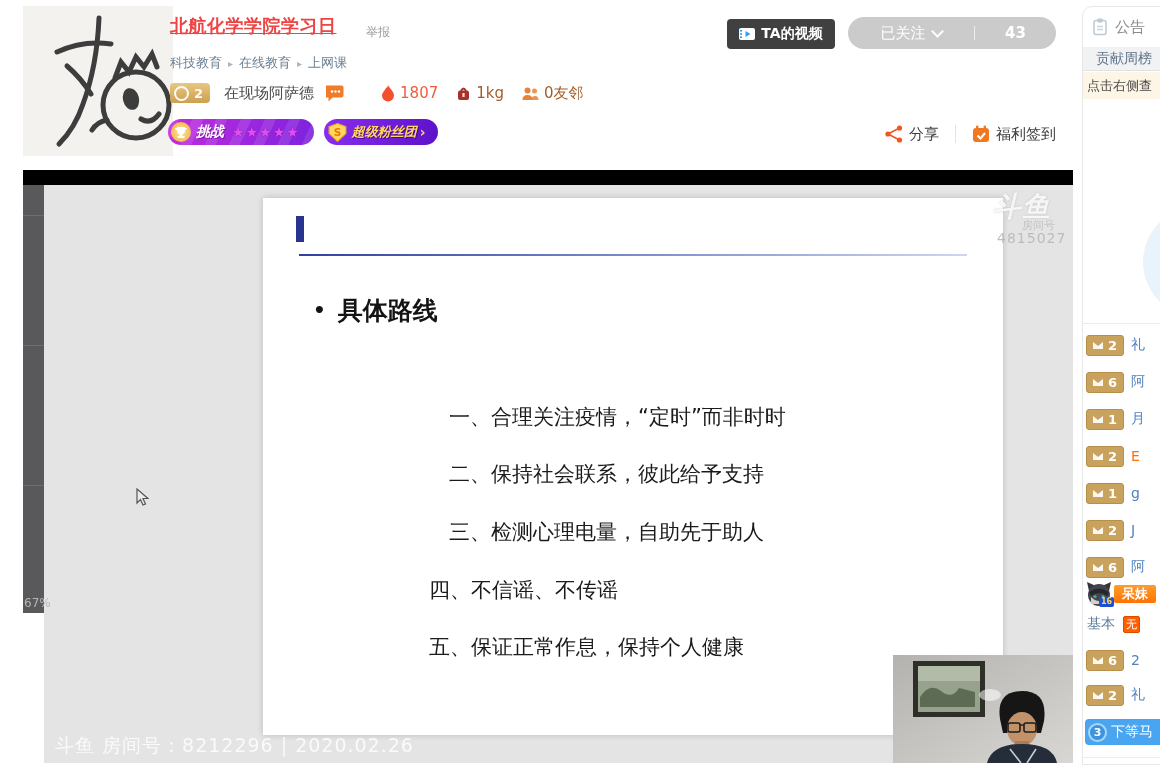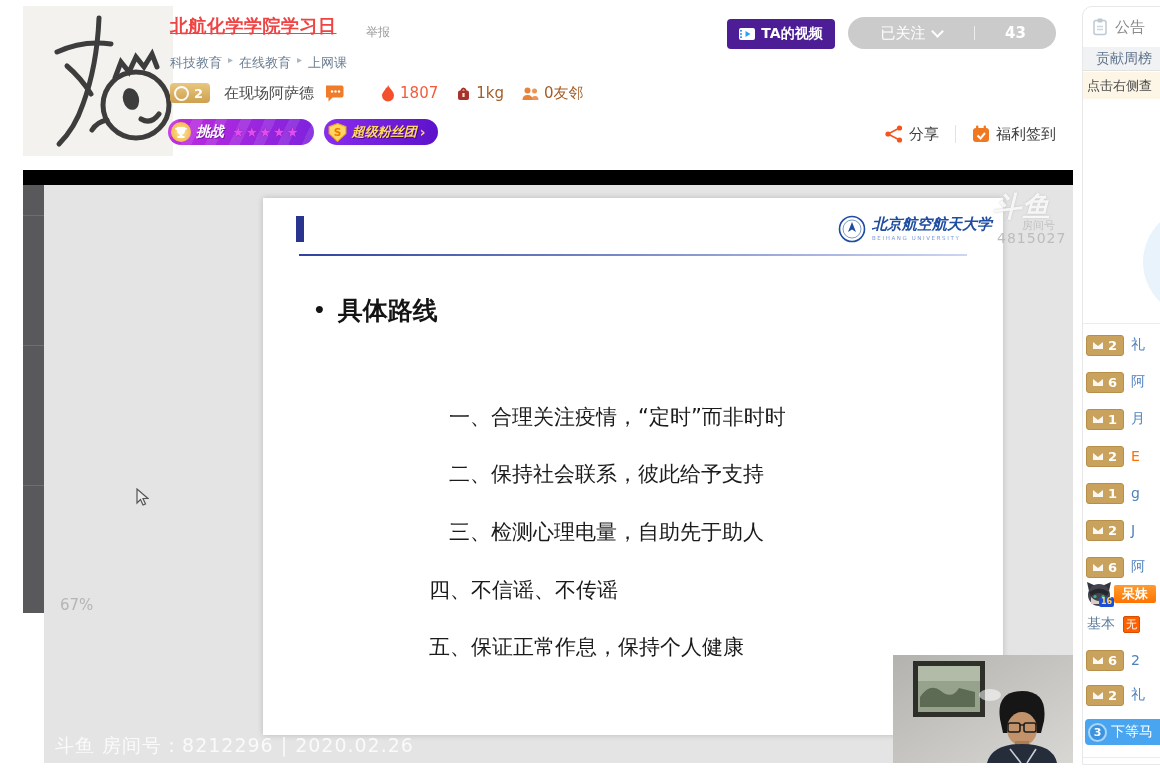--- a/index.html
+++ b/index.html
@@ -3,21 +3,21 @@
 <meta charset="utf-8">
 <style>
   html,body{margin:0;padding:0;background:#fff;}
   body{width:1160px;height:770px;overflow:hidden;position:relative;
        font-family:"DejaVu Sans","Liberation Sans",sans-serif;color:#333;}
   .abs{position:absolute;}
   
   .avatar{left:23px;top:6px;width:150px;height:150px;background:#f3f2ee;overflow:hidden;}
   .room-title{left:170px;top:14px;font-size:18px;font-weight:bold;color:#ef4444;letter-spacing:.5px;text-decoration:underline;}
   .report{left:366px;top:24px;font-size:12px;color:#9b9b9b;}
-  .breadcrumb{left:170px;top:54px;font-size:13px;color:#6b7f93;display:flex;}
+  .breadcrumb{left:170px;top:54px;font-size:13px;color:#6b7f93;display:flex;align-items:center;}
   .crumb{margin-right:6px;}
   .crumb-sep{color:#a9b6c2;font-size:10px;margin-right:6px;}
   .crumb-sep::after{content:"▸";}
   .stats{left:170px;top:82px;height:22px;display:flex;align-items:center;font-size:15px;}
   .lvl-badge{display:inline-flex;align-items:center;height:20px;padding:0 7px 0 4px;border-radius:4px;
     background:linear-gradient(#e8c77f,#cda050);color:#fff;font-weight:bold;font-size:13px;margin-right:14px;}
   .lvl-badge .ring{width:11px;height:11px;border:2px solid #fff;border-radius:50%;margin-right:5px;opacity:.95;}
   .streamer{color:#4a4a4a;margin-right:12px;}
   .stat-num{margin:0 18px 0 5px;}
   .hot{color:#f25c3c;}
@@ -29,38 +29,38 @@
      background-image:repeating-linear-gradient(115deg,rgba(255,255,255,.10) 0 10px,rgba(255,255,255,0) 10px 22px),linear-gradient(100deg,#c32ce0,#7d22dd);
      margin-right:10px;}
   .challenge .label{color:#fff;font-style:italic;font-weight:bold;font-size:14px;margin:0 8px 0 5px;text-shadow:1px 1px 0 rgba(90,0,130,.6);text-align:center;}
   .challenge .stars{color:#e14df2;font-size:14px;letter-spacing:1px;text-shadow:0 0 1px #5c0a8a;}
   .trophy-circle{width:20px;height:20px;border-radius:50%;background:radial-gradient(#ffe79a,#f0a93a);
      display:flex;align-items:center;justify-content:center;}
   .superfans{display:inline-flex;align-items:center;height:26px;border-radius:13px;padding:0 12px 0 4px;
      background:linear-gradient(100deg,#8a2df0,#5c11c9);}
   .superfans .label{color:#ffd75e;font-style:italic;font-weight:bold;font-size:13px;margin-left:5px;text-shadow:1px 1px 0 rgba(60,0,110,.7);}
   .superfans .arrow{color:#ffd75e;font-size:14px;margin-left:3px;font-weight:bold;}
-  .videos-btn{left:727px;top:19px;width:108px;height:30px;background:#4c1d95;border-radius:4px;
+  .videos-btn{left:727px;top:19px;width:108px;height:30px;background:#404040;border-radius:4px;
      display:flex;align-items:center;justify-content:center;color:#fff;font-size:14px;font-weight:bold;cursor:pointer;}
   .videos-btn svg{margin-right:6px;}
   .followed-pill{left:848px;top:17px;width:208px;height:32px;background:#cbcbcb;border-radius:16px;
      display:flex;align-items:center;color:#fff;font-size:15px;cursor:pointer;}
   .followed-left{flex:0 0 126px;display:flex;align-items:center;justify-content:center;}
   .chev{width:7px;height:7px;border-right:2px solid #fff;border-bottom:2px solid #fff;transform:rotate(45deg);margin:-3px 0 0 7px;}
   .pill-div{width:1px;height:14px;background:rgba(255,255,255,.65);}
   .followed-count{flex:1;text-align:center;font-weight:bold;}
   .share-row{left:840px;top:122px;width:216px;height:24px;display:flex;align-items:center;justify-content:flex-end;font-size:15px;color:#404040;}
   .share-row .ic{margin-right:6px;display:flex;}
   .vdiv{width:1px;height:18px;background:#e3e3e3;margin:0 16px;}
   
   .topbar{left:23px;top:170px;width:1050px;height:15px;background:#000;}
   .player-bg{left:44px;top:185px;width:1029px;height:578px;background:#e4e4e4;}
   .thumb-strip{left:23px;top:185px;width:21px;height:428px;background:#59595c;}
   .thumb-strip .seg{position:absolute;left:0;width:100%;height:1px;background:#6e6e72;}
-  .zoom-ind{left:24px;top:596px;font-size:15px;color:#b5b5b5;padding-left:36px;}
+  .zoom-ind{left:24px;top:596px;font-size:12px;color:#b5b5b5;}
   .slide{left:263px;top:198px;width:740px;height:537px;background:#fff;box-shadow:0 0 6px rgba(0,0,0,.18);}
   .slide-titlebar{position:absolute;left:33px;top:18px;width:8px;height:26px;background:#28348e;}
   .slide-title{position:absolute;left:48px;top:15px;font-size:27px;font-weight:800;color:#28348e;
      letter-spacing:1px;text-shadow:2px 2px 0 rgba(40,45,120,.35);}
   .slide-rule{position:absolute;left:36px;top:56px;width:668px;height:2px;
      background:linear-gradient(to right,#33419e,#7484c4 45%,#ccd6f0);}
   .uni{position:absolute;left:575px;top:17px;display:flex;align-items:flex-start;}
   .uni-texts{margin-left:6px;}
   .uni-cn{font-family:"DejaVu Serif","Liberation Serif",serif;font-style:italic;font-weight:bold;
      font-size:15px;color:#1e4ca0;white-space:nowrap;}
@@ -237,31 +237,20 @@
 <div class="abs thumb-strip">
   <span class="seg" style="top:30px"></span>
   <span class="seg" style="top:160px"></span>
   <span class="seg" style="top:300px"></span>
 </div>
 <div class="abs zoom-ind">67%</div>
 
 <div class="abs slide">
   <span class="slide-titlebar"></span>
   <span class="slide-rule"></span>
-  <span class="uni">
-    <svg width="28" height="28" viewBox="0 0 28 28">
-      <circle cx="14" cy="14" r="12.5" fill="#fff" stroke="#1e4ca0" stroke-width="1.6"></circle>
-      <circle cx="14" cy="14" r="9" fill="none" stroke="#1e4ca0" stroke-width=".8" opacity=".7"></circle>
-      <path d="M14 7 L18 17 L14 14.5 L10 17 Z" fill="#1e4ca0"></path>
-    </svg>
-    <span class="uni-texts">
-      <div class="uni-cn">北京航空航天大学</div>
-      <div class="uni-en">BEIHANG UNIVERSITY</div>
-    </span>
-  </span>
   <span class="slide-bullet">具体路线</span>
   <span class="slide-item indent" style="top:205px">一、合理关注疫情，“定时”而非时时</span>
   <span class="slide-item indent" style="top:320px">三、检测心理电量，自助先于助人</span>
   <span class="slide-item indent" style="top:262px">二、保持社会联系，彼此给予支持</span>
   <span class="slide-item" style="top:378px">四、不信谣、不传谣</span>
   <span class="slide-item" style="top:435px">五、保证正常作息，保持个人健康</span>
 </div>
 
 <div class="abs watermark-logo">斗鱼</div>
 <div class="abs watermark-room">房间号</div>

